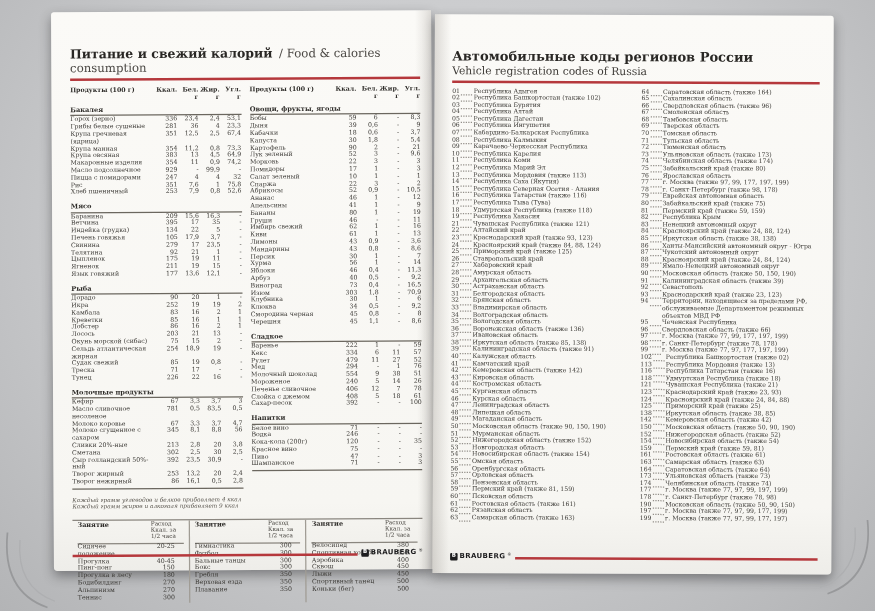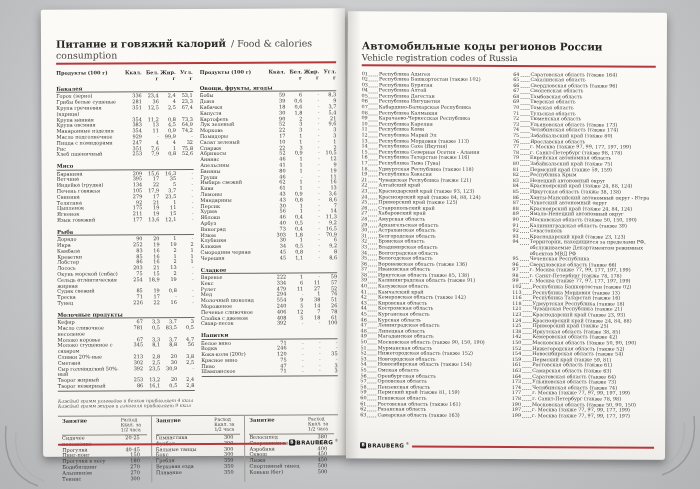--- a/index.html
+++ b/index.html
@@ -73,21 +73,21 @@
   .r-name{flex:1;min-width:0;}
 
   .corner-curls{position:absolute;left:0;top:0;width:700px;height:489px;pointer-events:none;}
 </style>
 </head>
 <body>
 
 <div class="page page-left">
   <div class="lp-content">
     <div class="lp-title">
-      <span class="t-ru">Питание и говяжий калорий</span>
+      <span class="t-ru">Питание и свежий калорий</span>
       <span class="t-en">/ Food &amp; calories consumption</span>
     </div>
     <div class="rule-red"></div>
 
     <div class="food-cols">
       <div class="food-col">
           <div class="food-head">
             <span class="fh-label">Продукты (100 г)</span>
             <span class="fh-val">Ккал.</span>
             <span class="fh-val">Бел. г</span>

